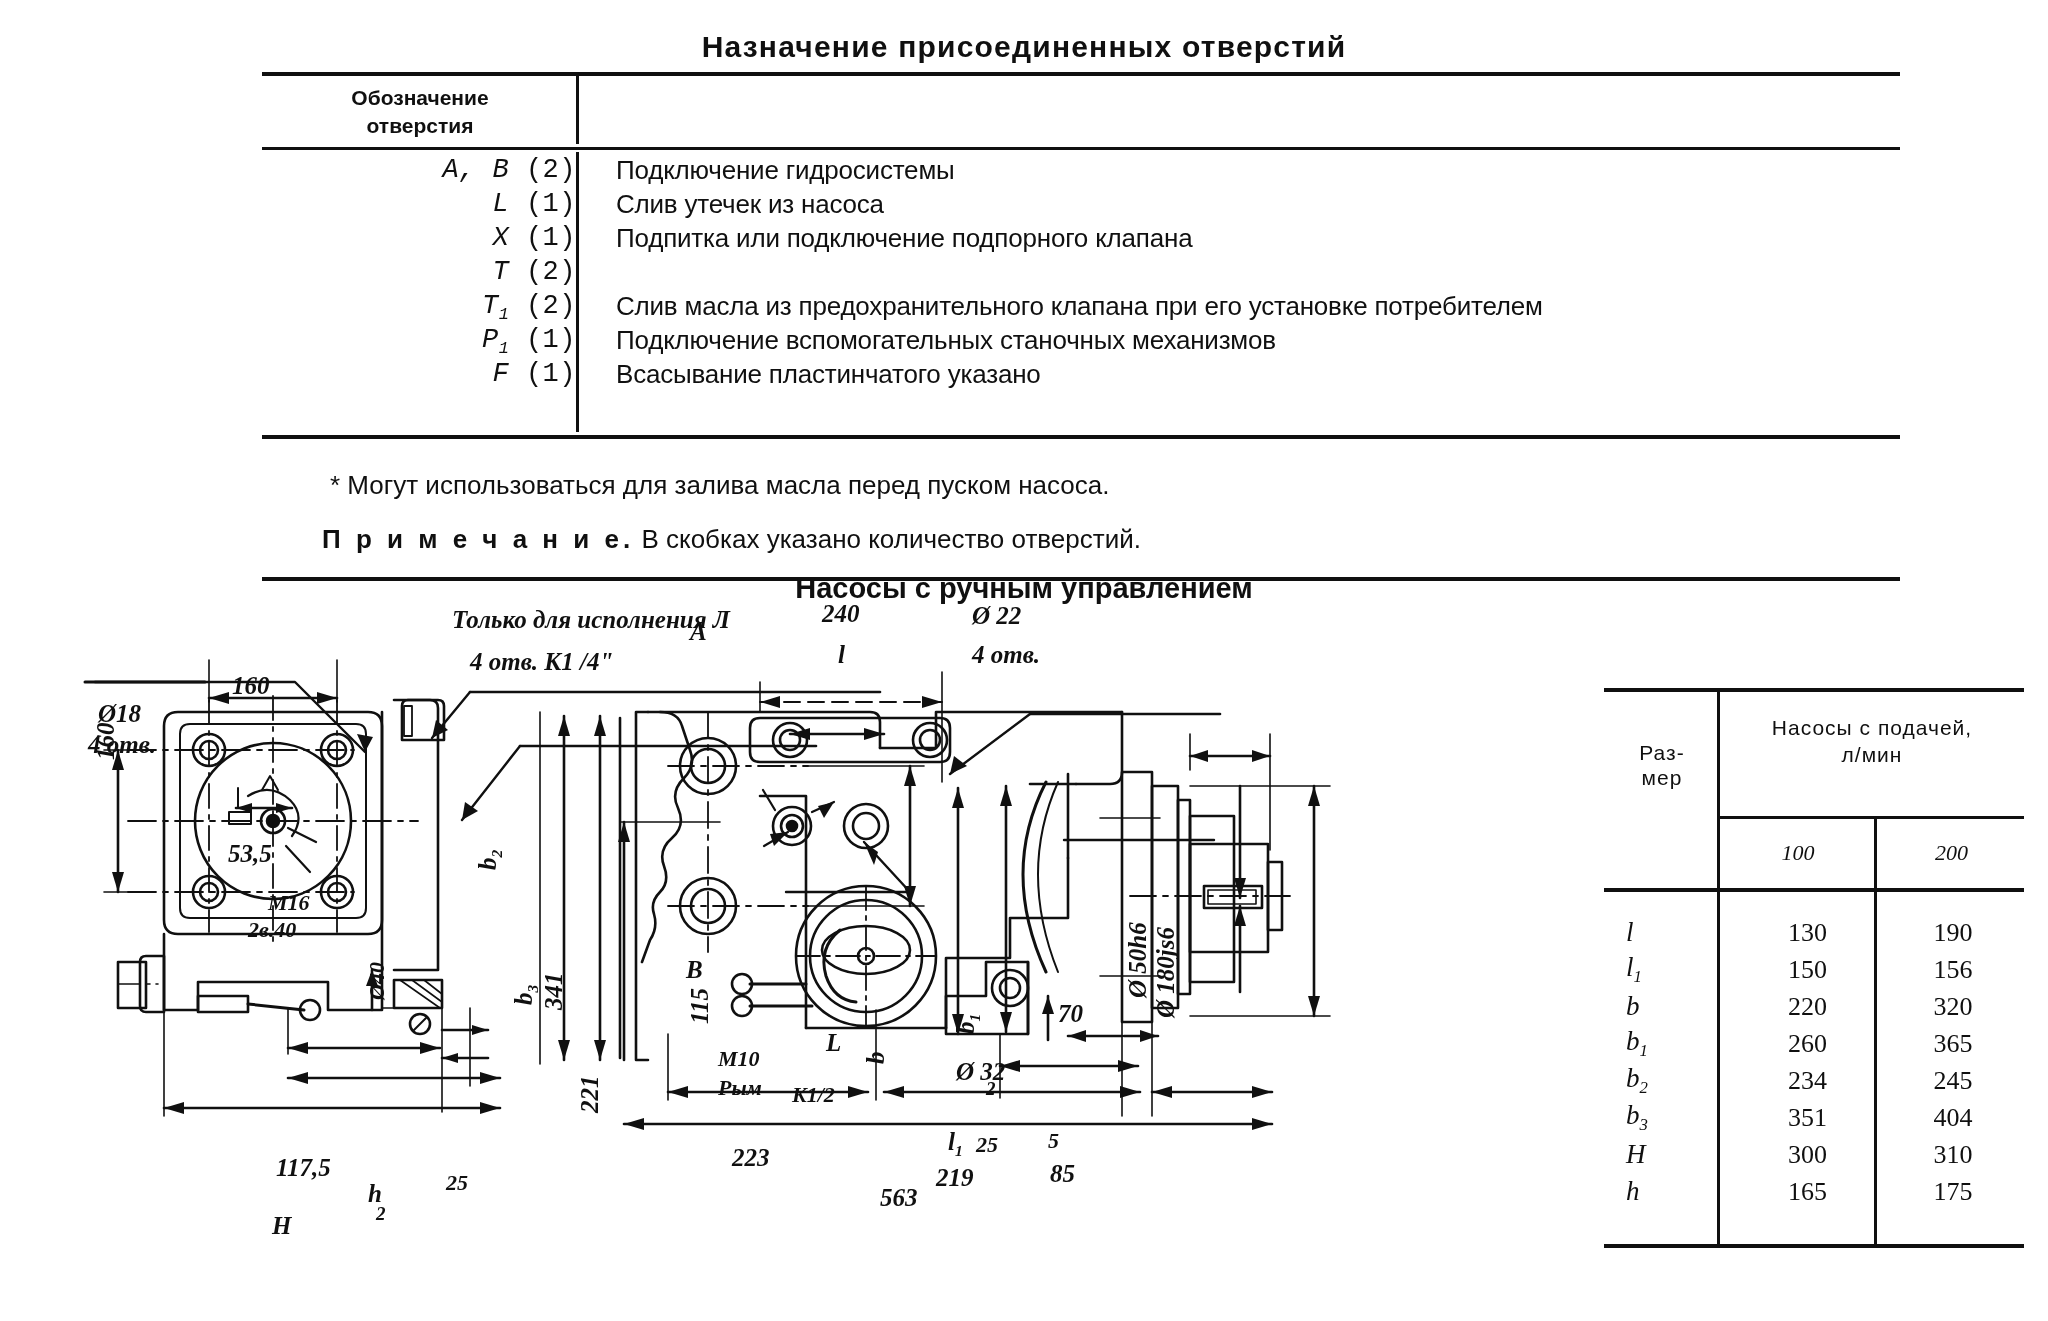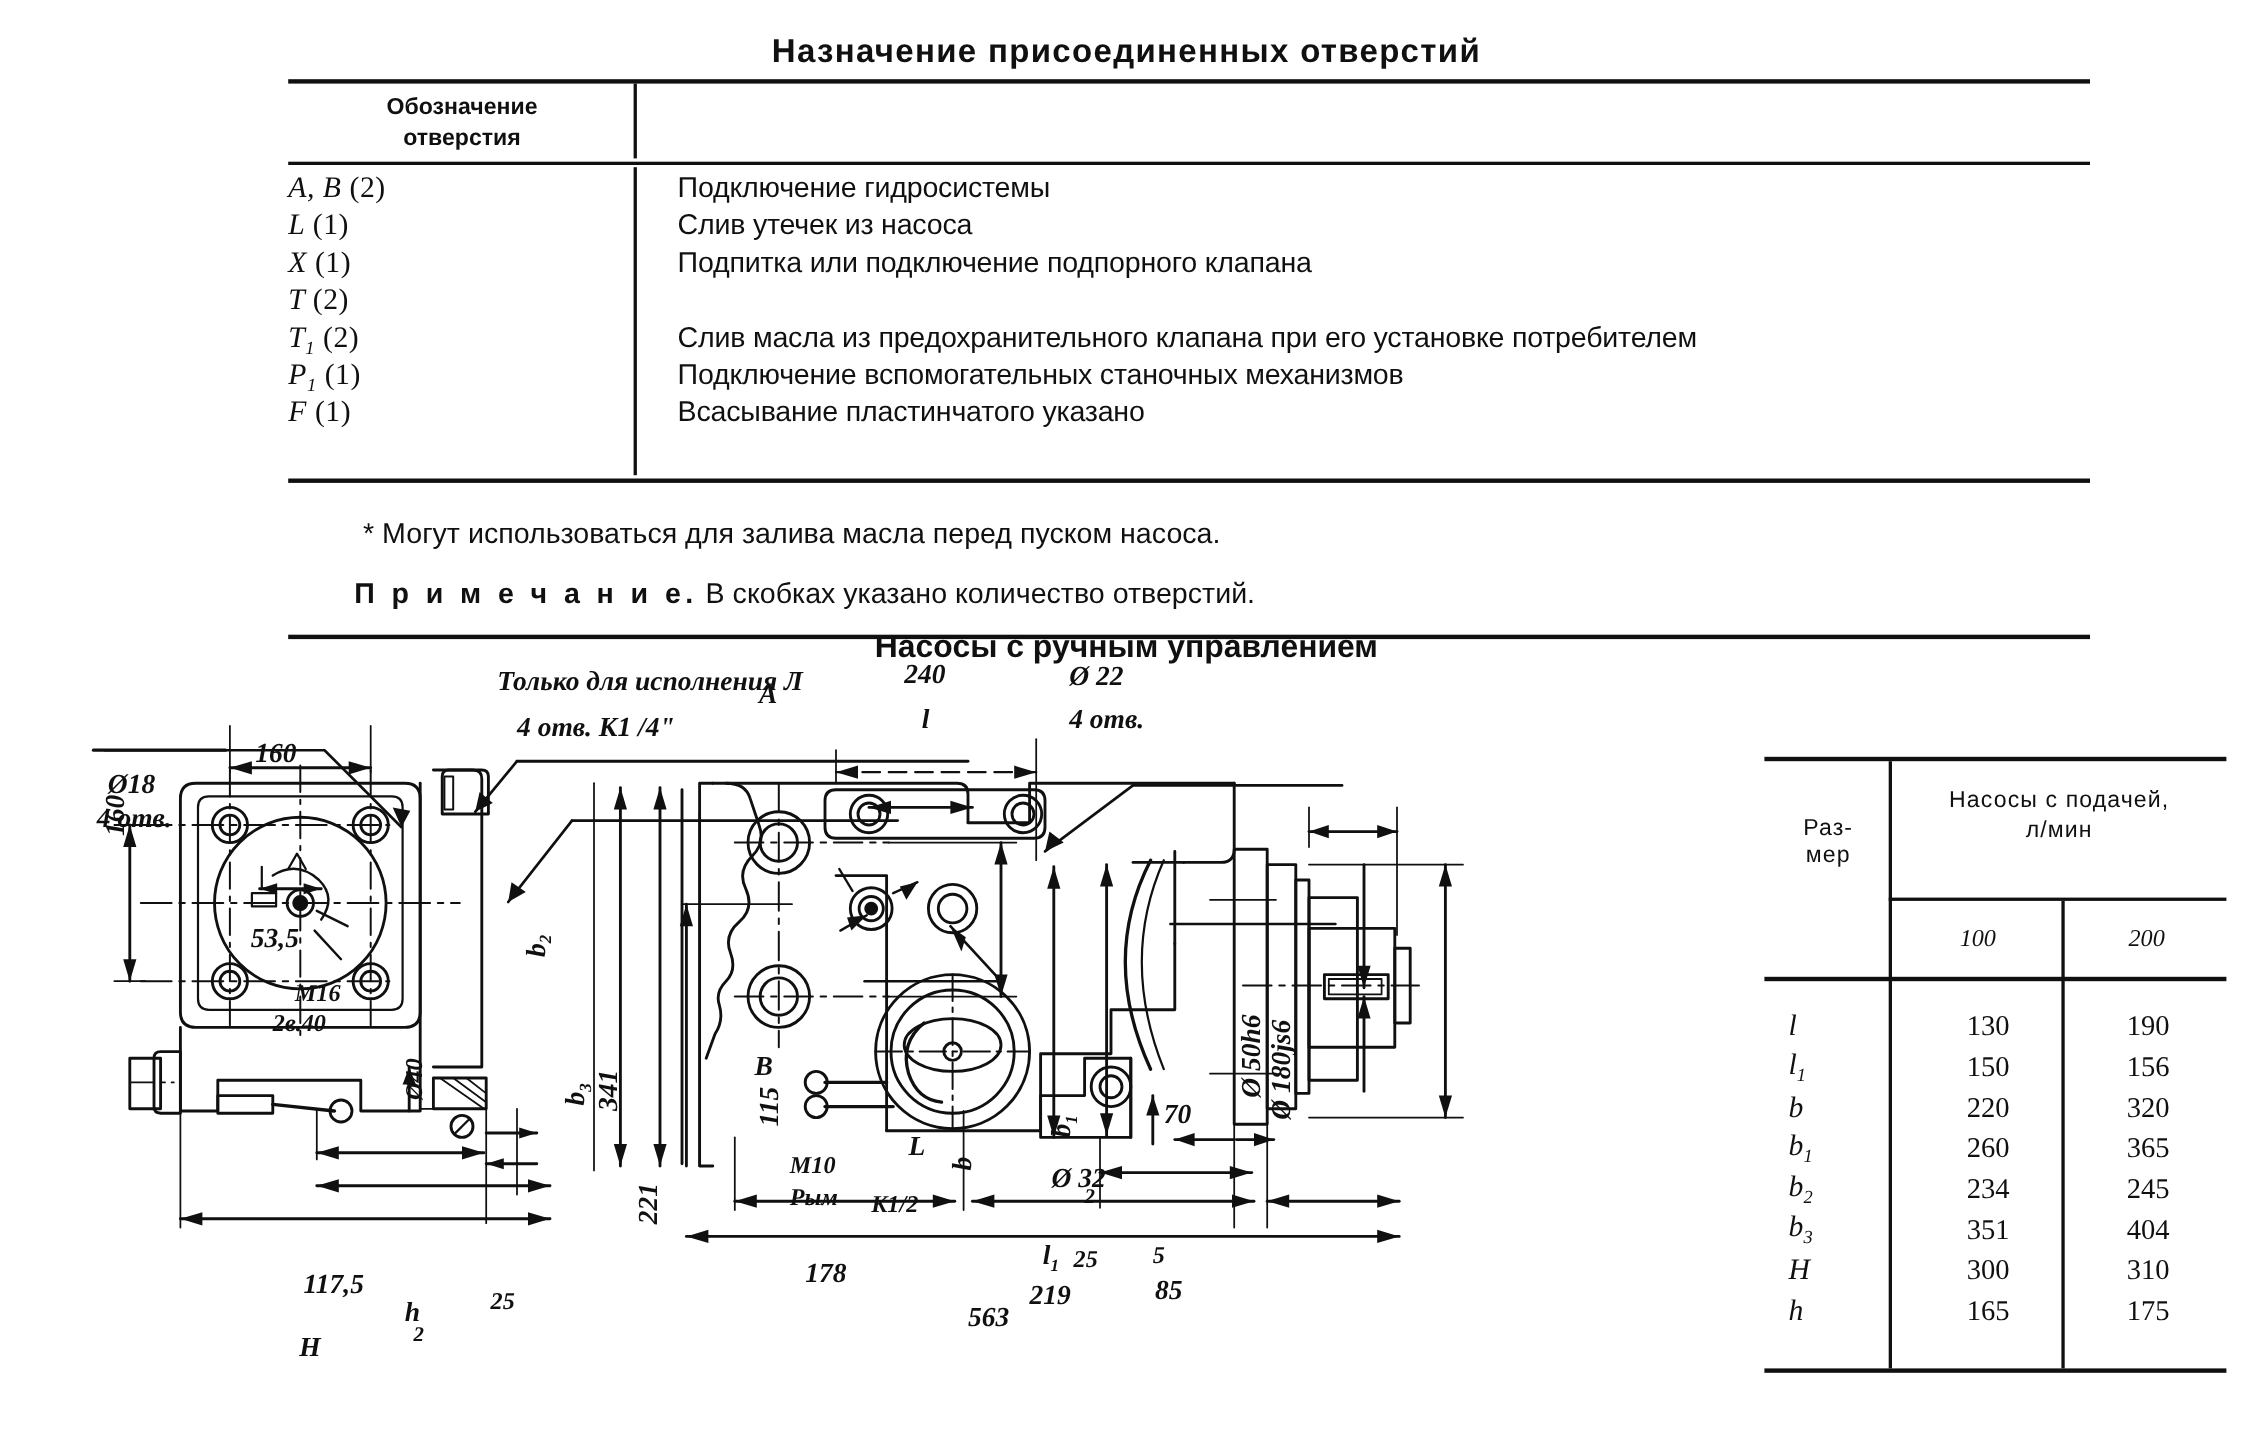--- a/index.html
+++ b/index.html
@@ -36,22 +36,22 @@
   }
   .hdr-purp {
     position: absolute; left: 586px; top: 96px; width: 1310px;
     text-align: center; font-size: 22px;
     font-family: "Liberation Sans", sans-serif; font-weight: 600;
   }
 
   .rows { position: absolute; left: 262px; top: 155px; width: 1640px; }
   .trow { display: flex; height: 34px; align-items: flex-start; }
   .cell-code {
-    width: 314px; text-align: left; font-size: 27px;
-    font-family: Liberation Serif, serif; font-style: italic;
+    width: 314px; text-align: right; font-size: 27px;
+    font-family: Liberation Mono, monospace; font-style: italic;
     letter-spacing: 0.5px;
   }
   .cell-code .up { font-style: normal; }
   .cell-purp {
     flex: 1; padding-left: 40px; font-size: 26px;
     font-family: "Liberation Sans", sans-serif; letter-spacing: -0.2px;
   }
   sub { font-size: 0.62em; }
 
   .footnote {
@@ -483,21 +483,21 @@
       <div class="dlbl big" style="left: 690px; top: 618px;">A</div>
       <div class="dlbl big" style="left: 686px; top: 956px;">B</div>
       <div class="dlbl big" style="left: 826px; top: 1029px;">L</div>
       <div class="dlbl " style="left: 718px; top: 1046px;">M10</div>
       <div class="dlbl " style="left: 718px; top: 1075px;">Рым</div>
       <div class="dlbl " style="left: 792px; top: 1082px;">K1/2</div>
       <div class="dlbl rot90 big" style="left: 862px; top: 1064px;">b</div>
       <div class="dlbl rot90 big" style="left: 952px; top: 1034px;">b<sub>1</sub></div>
       <div class="dlbl big" style="left: 956px; top: 1058px;">Ø 32</div>
       <div class="dlbl rot90 big" style="left: 474px; top: 870px;">b<sub>2</sub></div>
-      <div class="dlbl big" style="left: 732px; top: 1144px;">178</div>
+      <div class="dlbl big" style="left: 732px; top: 1144px;">223</div>
       <div class="dlbl big" style="left: 880px; top: 1184px;">563</div>
       <div class="dlbl big" style="left: 936px; top: 1164px;">219</div>
       <div class="dlbl big" style="left: 948px; top: 1128px;">l<sub>1</sub></div>
       <div class="dlbl " style="left: 976px; top: 1132px;">25</div>
       <div class="dlbl " style="left: 1048px; top: 1128px;">5</div>
       <div class="dlbl big" style="left: 1050px; top: 1160px;">85</div>
       <div class="dlbl small" style="left: 986px; top: 1078px;">2</div>
     </div>
 
   <div id="spec">

